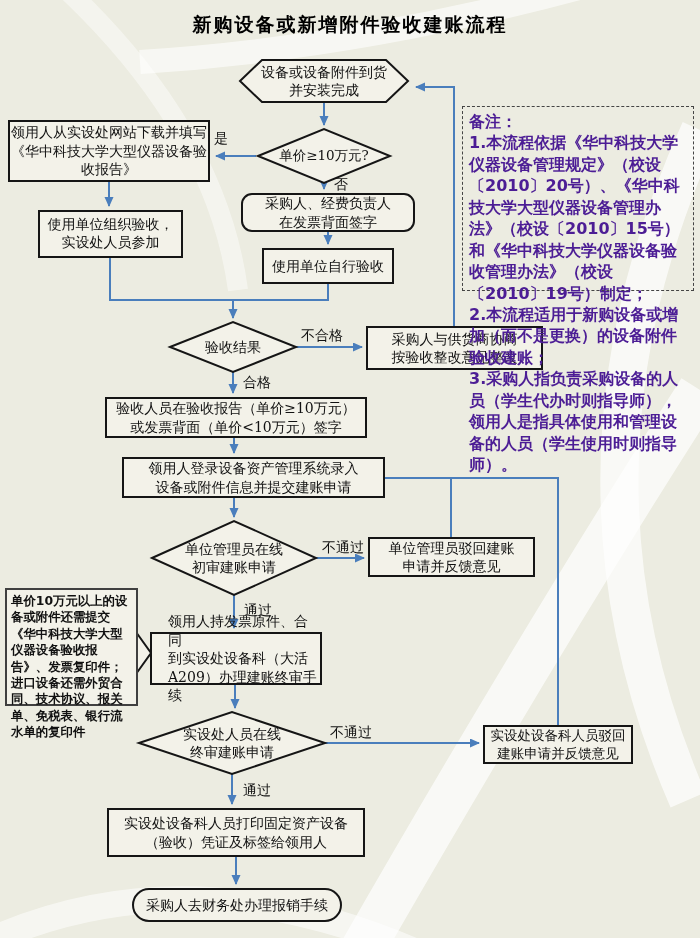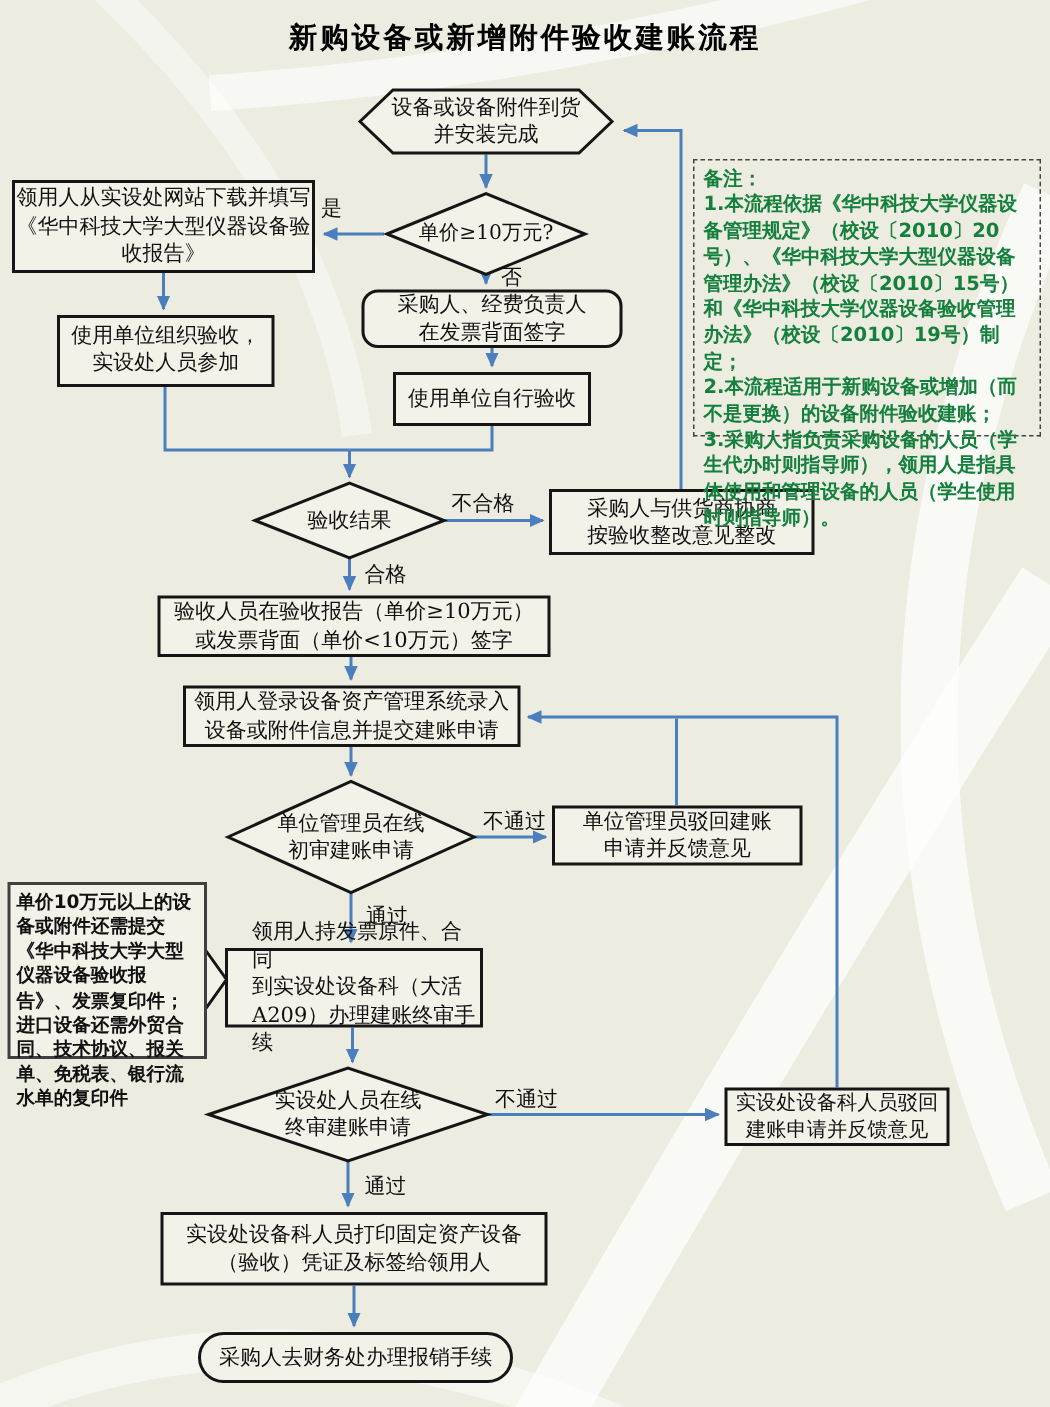--- a/index.html
+++ b/index.html
@@ -9,21 +9,21 @@
   .box{position:absolute;box-sizing:border-box;background:#f3f2e9;border:2px solid #151515;
        display:flex;align-items:center;justify-content:center;text-align:center;
        font-size:14px;line-height:1.32;color:#111;z-index:2;white-space:pre-line;
        font-family:"DejaVu Serif","Liberation Serif",serif;}
   .dtext{position:absolute;display:flex;align-items:center;justify-content:center;text-align:center;
        font-size:14px;line-height:1.3;color:#111;z-index:3;white-space:pre-line;}
   .lbl{position:absolute;font-size:14px;color:#111;z-index:3;white-space:nowrap;}
   #title{position:absolute;left:0;top:12px;width:700px;text-align:center;font-size:19px;font-weight:bold;
        letter-spacing:2px;color:#000;z-index:3;font-family:"DejaVu Sans","Liberation Sans",sans-serif;}
   #notes{position:absolute;left:462px;top:106px;width:232px;height:185px;box-sizing:border-box;
-       border:1px dashed #444;padding:4px 6px;font-size:13px;line-height:1.34;color:#15803d;z-index:2;
+       border:1px dashed #444;padding:4px 6px;font-size:16px;line-height:1.34;color:#4c1d95;z-index:2;
        font-family:"DejaVu Sans","Liberation Sans",sans-serif;font-weight:600;text-align:left;background:transparent;}
   #notes .nh{font-weight:bold;}
   #callout{position:absolute;left:5px;top:588px;width:133px;height:118px;box-sizing:border-box;
        border:2px solid #404040;background:#f3f2e9;padding:3px 4px;font-size:12.4px;line-height:1.32;
        color:#111;z-index:2;text-align:left;font-family:"DejaVu Sans","Liberation Sans",sans-serif;font-weight:600;}
   .terminator{border-radius:17px;}
   .leftalign{text-align:left;justify-content:flex-start;padding-left:16px;}
 </style>
 </head>
 <body>
@@ -84,21 +84,21 @@
   <div class="box" style="left:8px;top:120px;width:202px;height:62px;">领用人从实设处网站下载并填写《华中科技大学大型仪器设备验收报告》</div>
   <div class="box" style="left:38px;top:210px;width:145px;height:48px;font-family:Liberation Serif, serif;">使用单位组织验收，
 实设处人员参加</div>
   <div class="box" style="left:241px;top:193px;width:174px;height:39px;border-radius:11px;">采购人、经费负责人
 在发票背面签字</div>
   <div class="box" style="left:262px;top:248px;width:132px;height:36px;">使用单位自行验收</div>
   <div class="box" style="left:366px;top:326px;width:177px;height:44px;">采购人与供货商协商
 按验收整改意见整改</div>
   <div class="box" style="left:105px;top:397px;width:262px;height:41px;">验收人员在验收报告（单价≥10万元）
 或发票背面（单价&lt;10万元）签字</div>
-  <div class="box" style="left:122px;top:457px;width:225px;height:41px;">领用人登录设备资产管理系统录入
+  <div class="box" style="left:122px;top:457px;width:263px;height:41px;">领用人登录设备资产管理系统录入
 设备或附件信息并提交建账申请</div>
   <div class="box" style="left:368px;top:537px;width:167px;height:40px;">单位管理员驳回建账
 申请并反馈意见</div>
   <div class="box leftalign" style="left:150px;top:632px;width:172px;height:53px;">领用人持发票原件、合同
 到实设处设备科（大活
 A209）办理建账终审手续</div>
   <div class="box" style="left:483px;top:725px;width:150px;height:39px;font-size:13.5px;">实设处设备科人员驳回
 建账申请并反馈意见</div>
   <div class="box" style="left:107px;top:808px;width:258px;height:49px;">实设处设备科人员打印固定资产设备
 （验收）凭证及标签给领用人</div>

